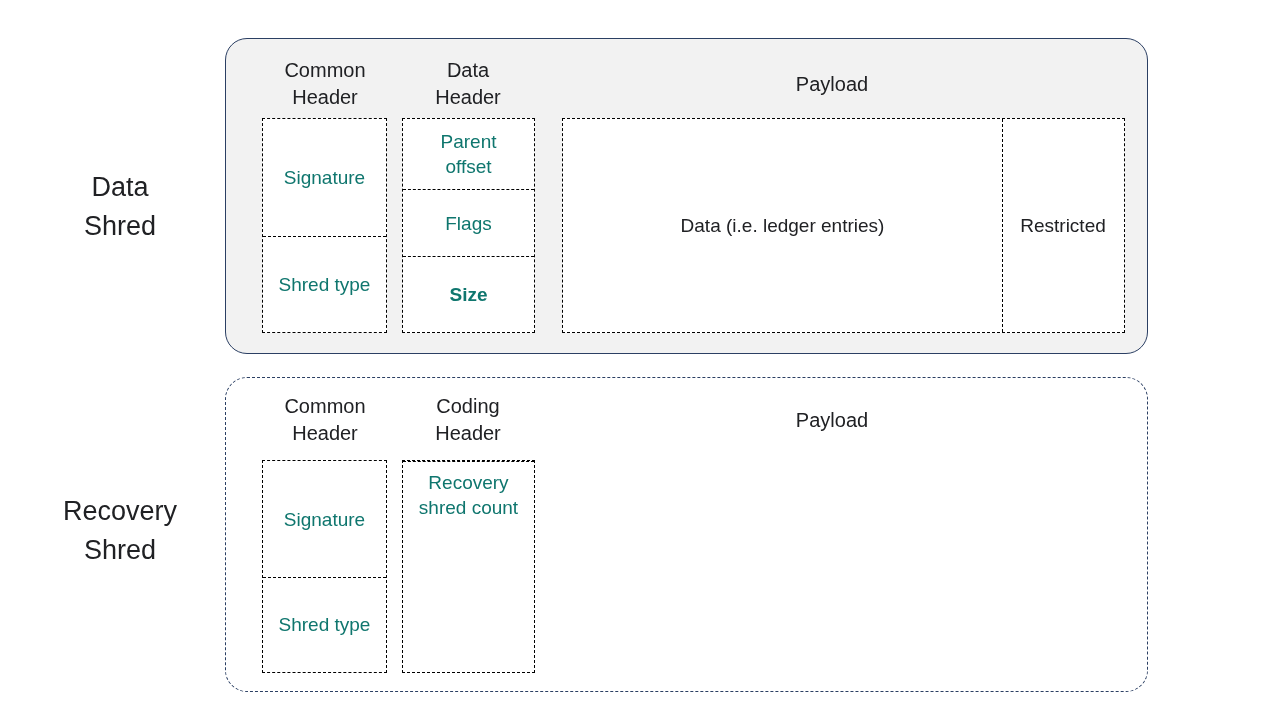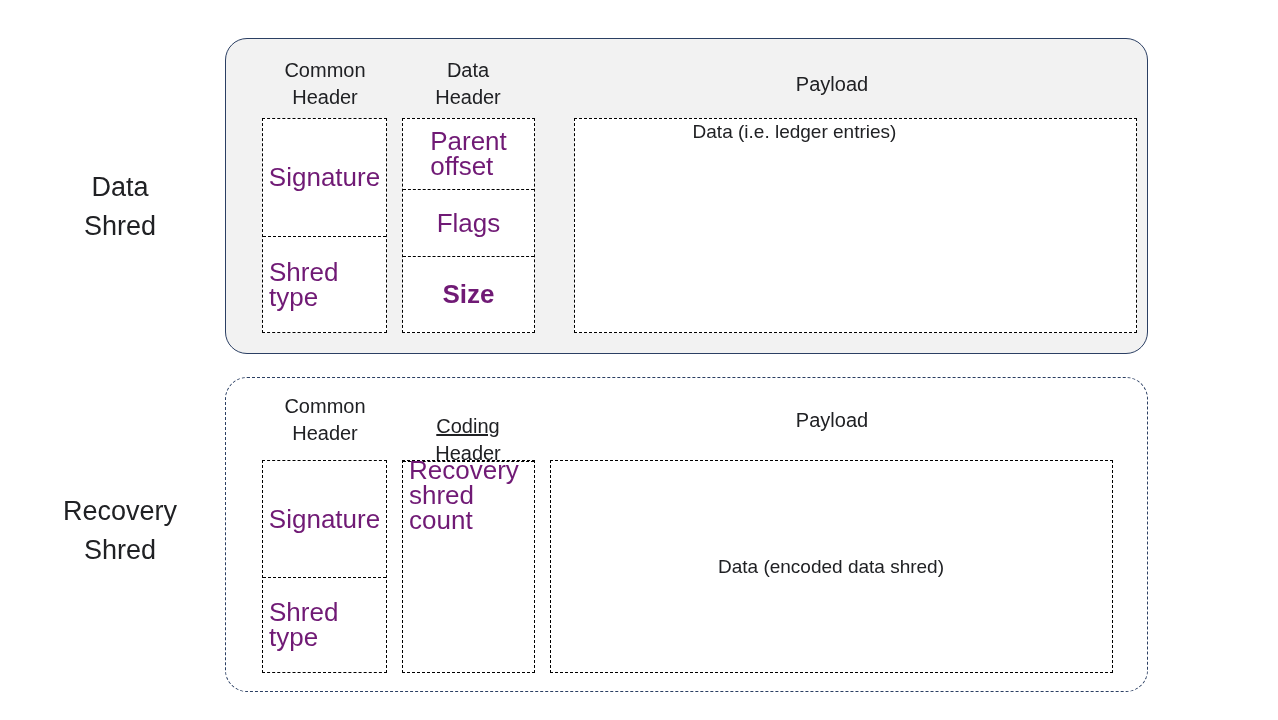--- a/index.html
+++ b/index.html
@@ -85,23 +85,24 @@
     background: #ffffff;
     display: flex;
     flex-direction: column;
   }
   .field {
     box-sizing: border-box;
     flex: 0 0 auto;
     display: flex;
     align-items: center;
     justify-content: center;
-    font-size: 26px;
+    text-align: center;
+    font-size: 19px;
     line-height: 25px;
-    color: #701a75;
+    color: #0f766e;
     padding: 0 6px;
     white-space: pre-line;
   }
   .field.divider-top {
     border-top: 1.5px dashed #000000;
   }
   .field-row {
     position: absolute;
     box-sizing: border-box;
     border: 1.5px dashed #000000;
@@ -151,41 +152,39 @@
     <div class="field divider-top" style="height:96px;">Shred type</div>
   </div>
 
   <div class="field-group" style="left:402px; top:118px; width:133px; height:215px;">
     <div class="field" style="height:70px;">Parent
 offset</div>
     <div class="field divider-top" style="height:67px;">Flags</div>
     <div class="field divider-top" style="height:75px;font-weight:bold;">Size</div>
   </div>
 
-  <div class="field-row" style="left:574px; top:118px; width:563px; height:215px;flex-direction:column;">
+  <div class="field-row" style="left:562px; top:118px; width:563px; height:215px;">
     <div class="cell" style="width:439px;">Data (i.e. ledger entries)</div>
+    <div class="cell divider-left" style="width:121px;">Restricted</div>
   </div>
 
   <div class="shred-container" id="recovery-shred-container"></div>
 
   <div class="section-caption" style="left:249px; top:393px; width:152px;">Common
 Header</div>
 
-  <div class="section-caption" style="left:392px; top:413px; width:152px;text-decoration:underline;">Coding
+  <div class="section-caption" style="left:392px; top:393px; width:152px;">Coding
 Header</div>
 
   <div class="section-caption" style="left:552px; top:407px; width:560px;">Payload</div>
 
   <div class="field-group" style="left:262px; top:460px; width:125px; height:213px;">
     <div class="field" style="height:116px;">Signature</div>
     <div class="field divider-top" style="height:94px;">Shred type</div>
   </div>
 
   <div class="field-group" style="left:402px; top:460px; width:133px; height:213px;">
     <div class="field divider-top" style="height:67px;">Recovery
 shred count</div>
   </div>
 
-  <div class="field-row" style="left:550px; top:460px; width:563px; height:213px;">
-    <div class="cell" style="width:560px;">Data (encoded data shred)</div>
-  </div>
 
 </div>
 
 </body></html>

